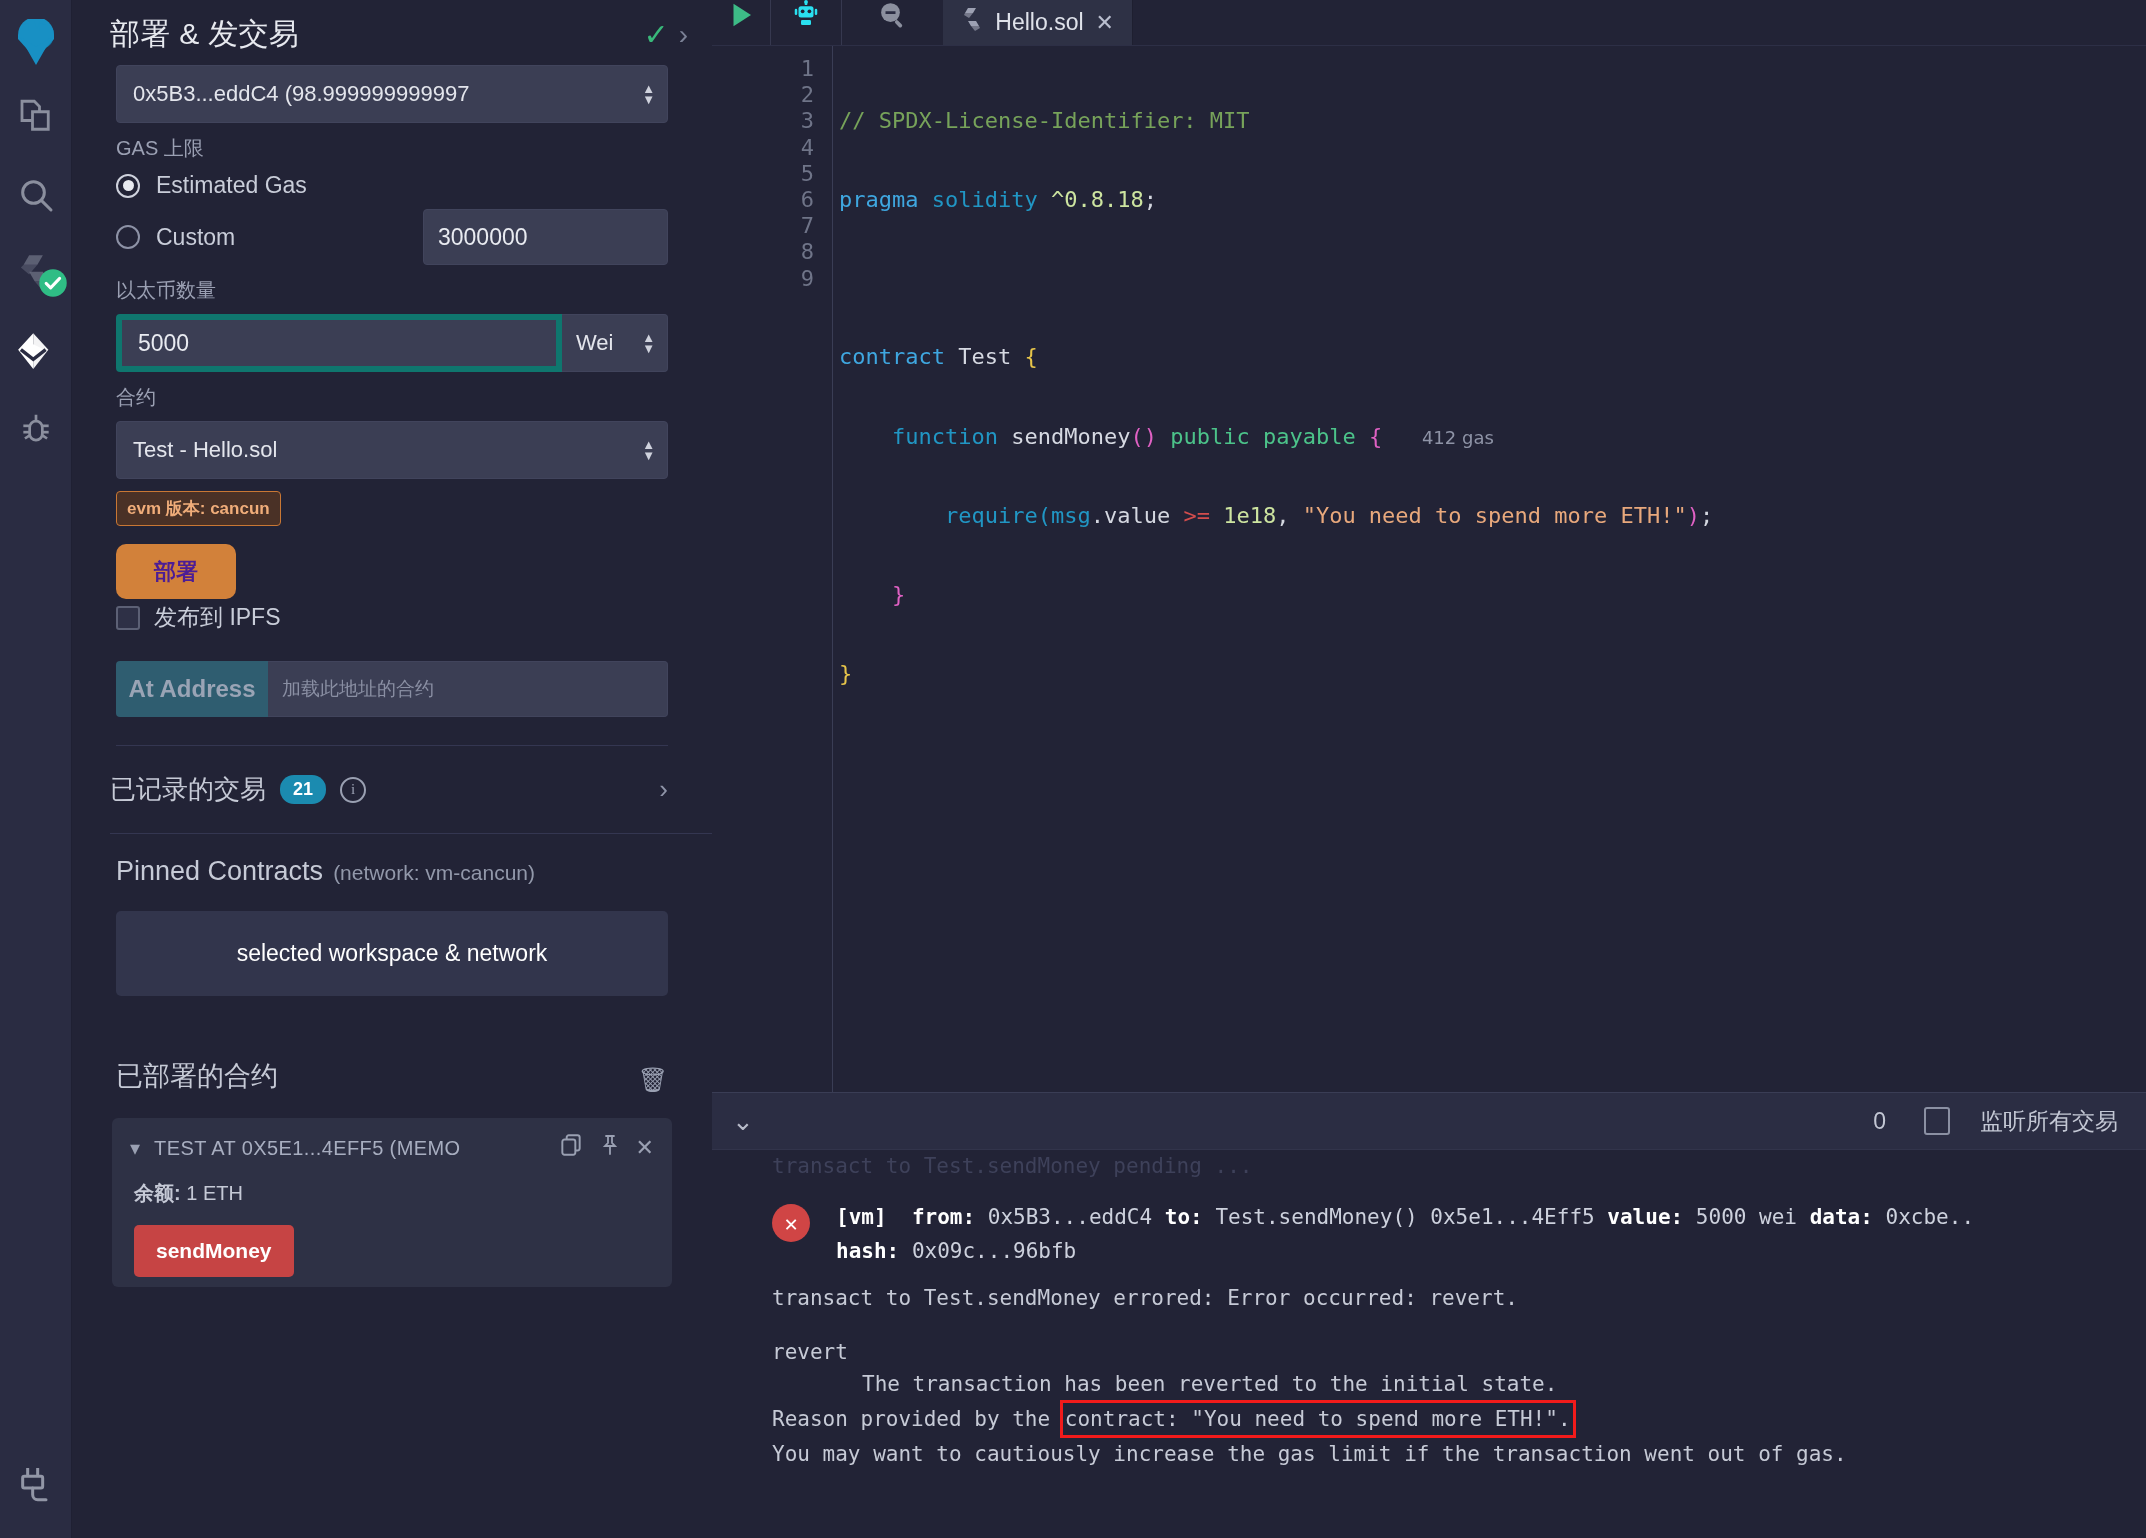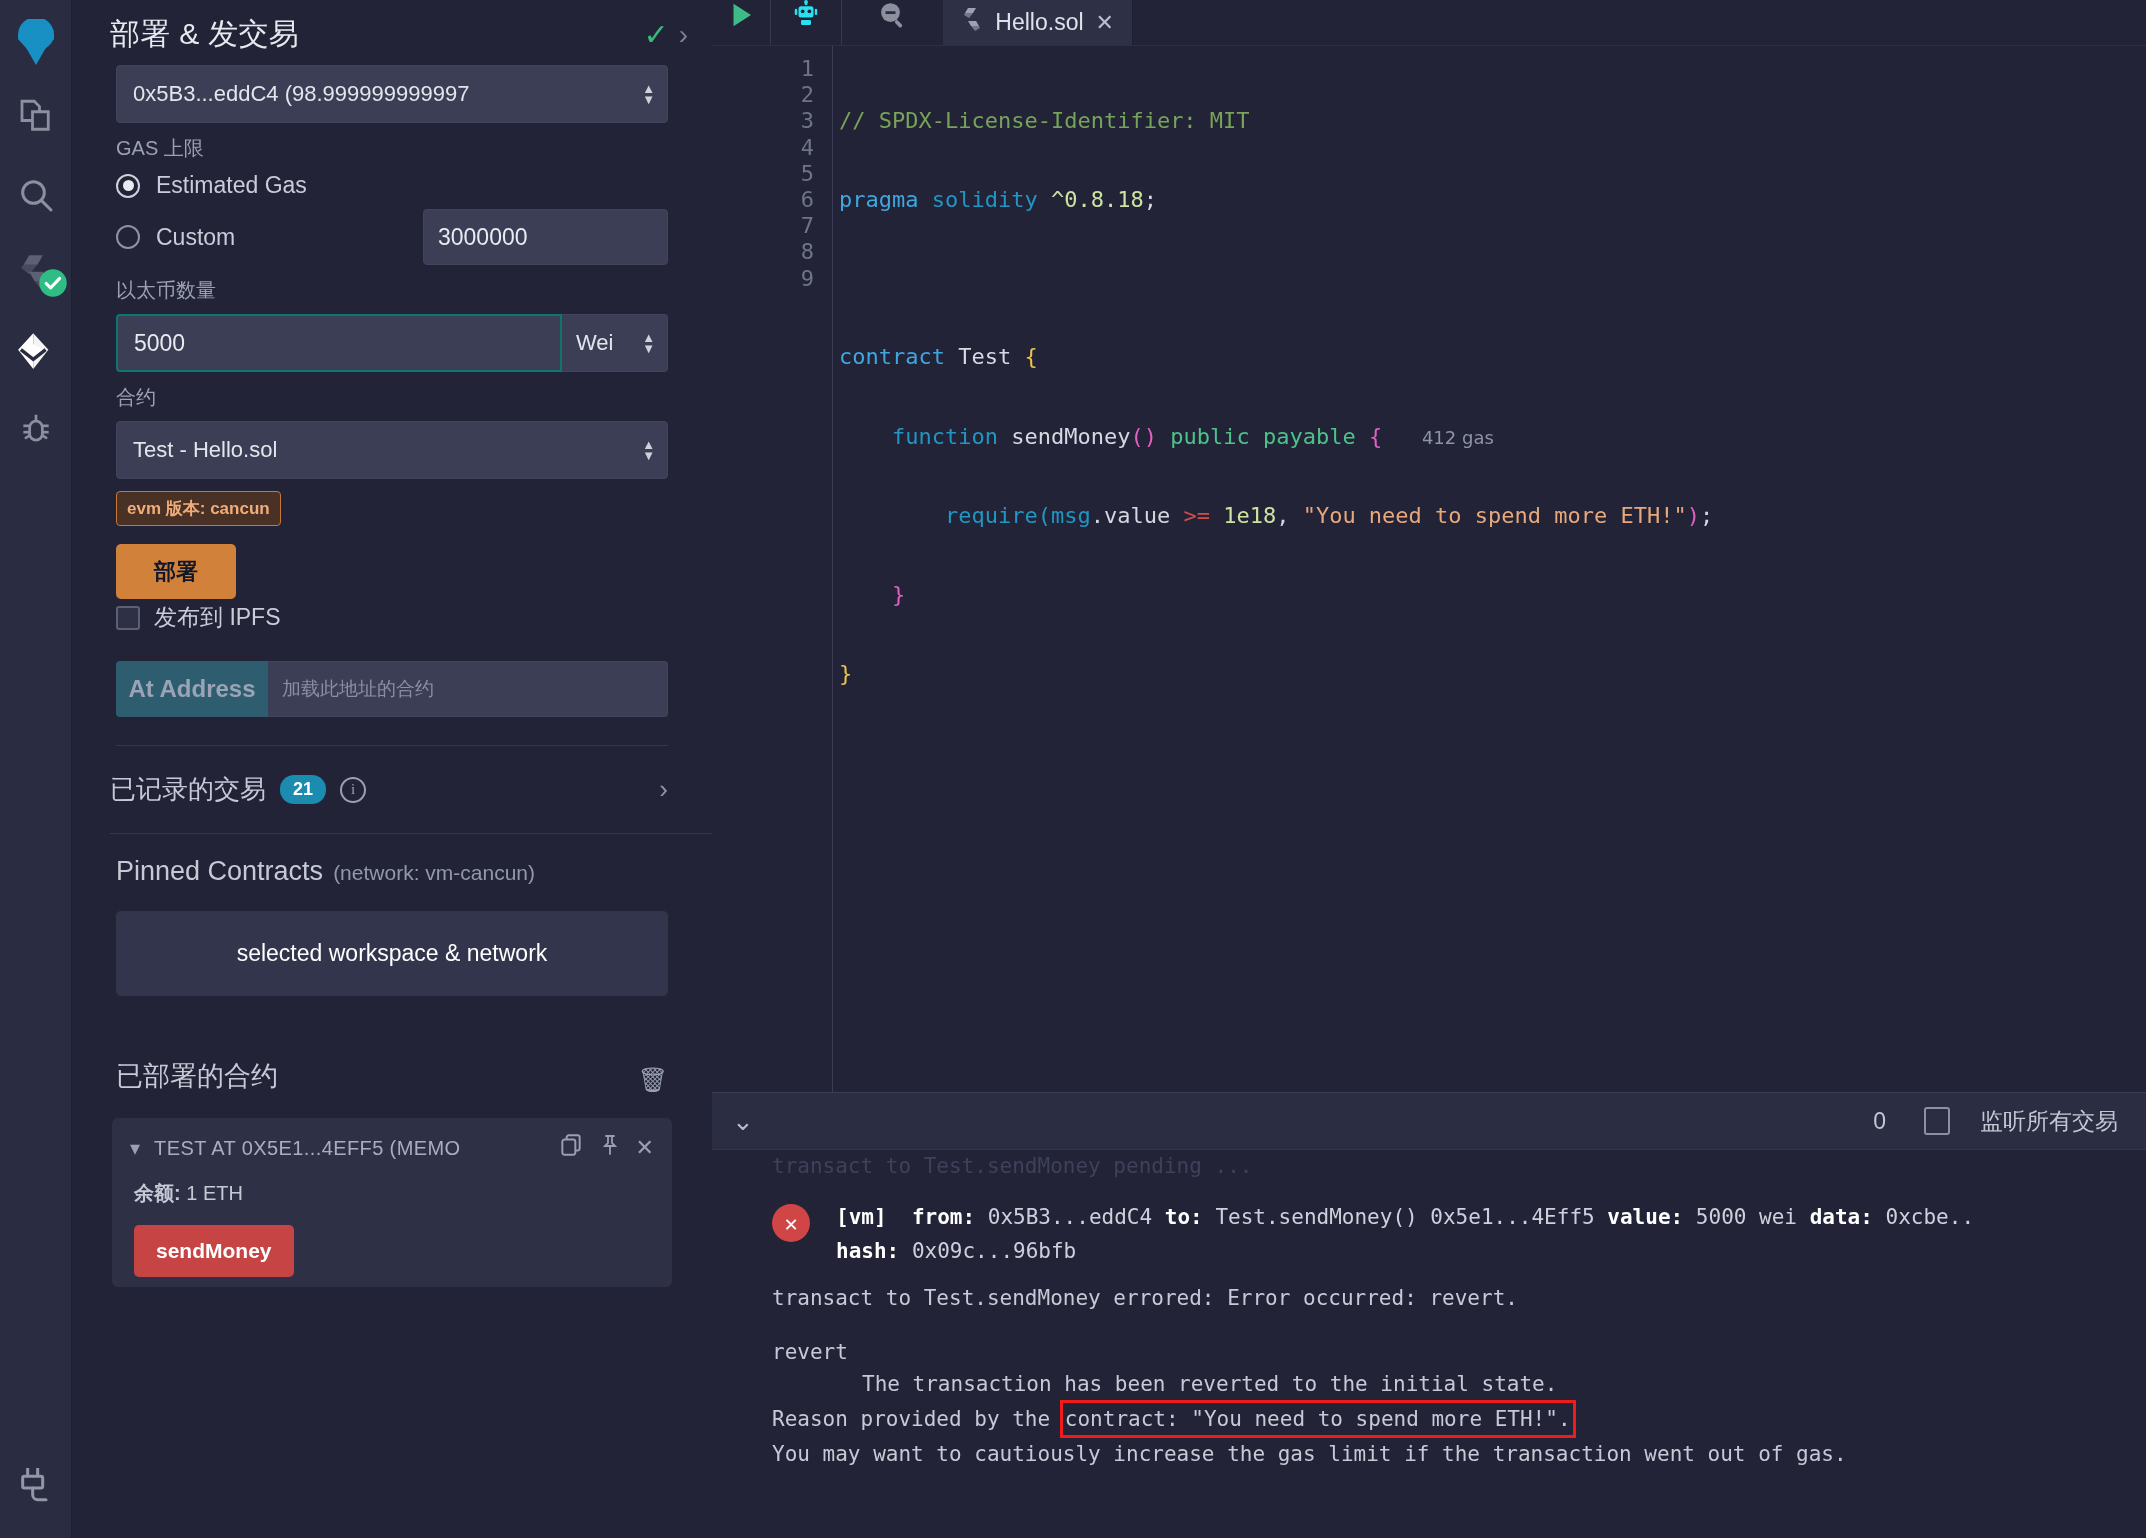--- a/index.html
+++ b/index.html
@@ -69,42 +69,42 @@
   .radio.on::after { content:''; width: 11px; height: 11px; border-radius: 50%; background: #e8eaf0; }
   .radio-label { color: #c9cdd9; font-size: 23px; flex: 1; }
   .gas-input {
     width: 245px; height: 56px; background: #3b3e54; border: 1px solid #41445c;
     border-radius: 4px; color: #e9ebf1; font-size: 23px;
     padding: 0 14px; display: flex; align-items: center;
   }
 
   .value-row { display: flex; width: 100%; }
   .value-input {
-    flex: 1; height: 58px; background: #3b3e54; border: 2px solid #0f766e;
+    flex: 1; height: 58px; background: #3b3e54; border: 6px solid #0f766e;
     border-radius: 4px 0 0 4px; color: #e9ebf1; font-size: 23px;
     padding: 0 16px; display: flex; align-items: center;
   }
   .unit-select {
     width: 106px; height: 58px; background: #3b3e54; border: 1px solid #41445c;
     border-left: none; border-radius: 0 4px 4px 0;
     color: #e3e5ec; font-size: 22px;
     display: flex; align-items: center; justify-content: space-between;
     padding: 0 12px 0 14px;
   }
 
   .evm-badge {
     display: inline-block; margin: 12px 0 0 0;
     background: #4a3126; border: 1px solid #c97734; border-radius: 4px;
     color: #f0ad7a; font-size: 17px; font-weight: bold;
     padding: 5px 10px;
   }
   .deploy-btn {
     display: block; margin: 18px 0 0 0;
-    background: #d2813a; border: none; border-radius: 5px;
-    color: #0f172a; font-size: 22px; font-weight: bold;
+    background: #d2813a; border: none; border-radius: 10px;
+    color: #4c1d95; font-size: 22px; font-weight: bold;
     width: 120px; height: 55px; cursor: pointer;
   }
   .ipfs-row { display: flex; align-items: center; margin-top: 3px; }
   .checkbox {
     width: 24px; height: 24px; border: 2px solid #5c6075; border-radius: 3px;
     background: #2e3046; margin-right: 14px; flex: 0 0 24px;
   }
   .ipfs-label { color: #c9cdd9; font-size: 23px; }
 
   .ataddr-row { display: flex; margin-top: 28px; }

